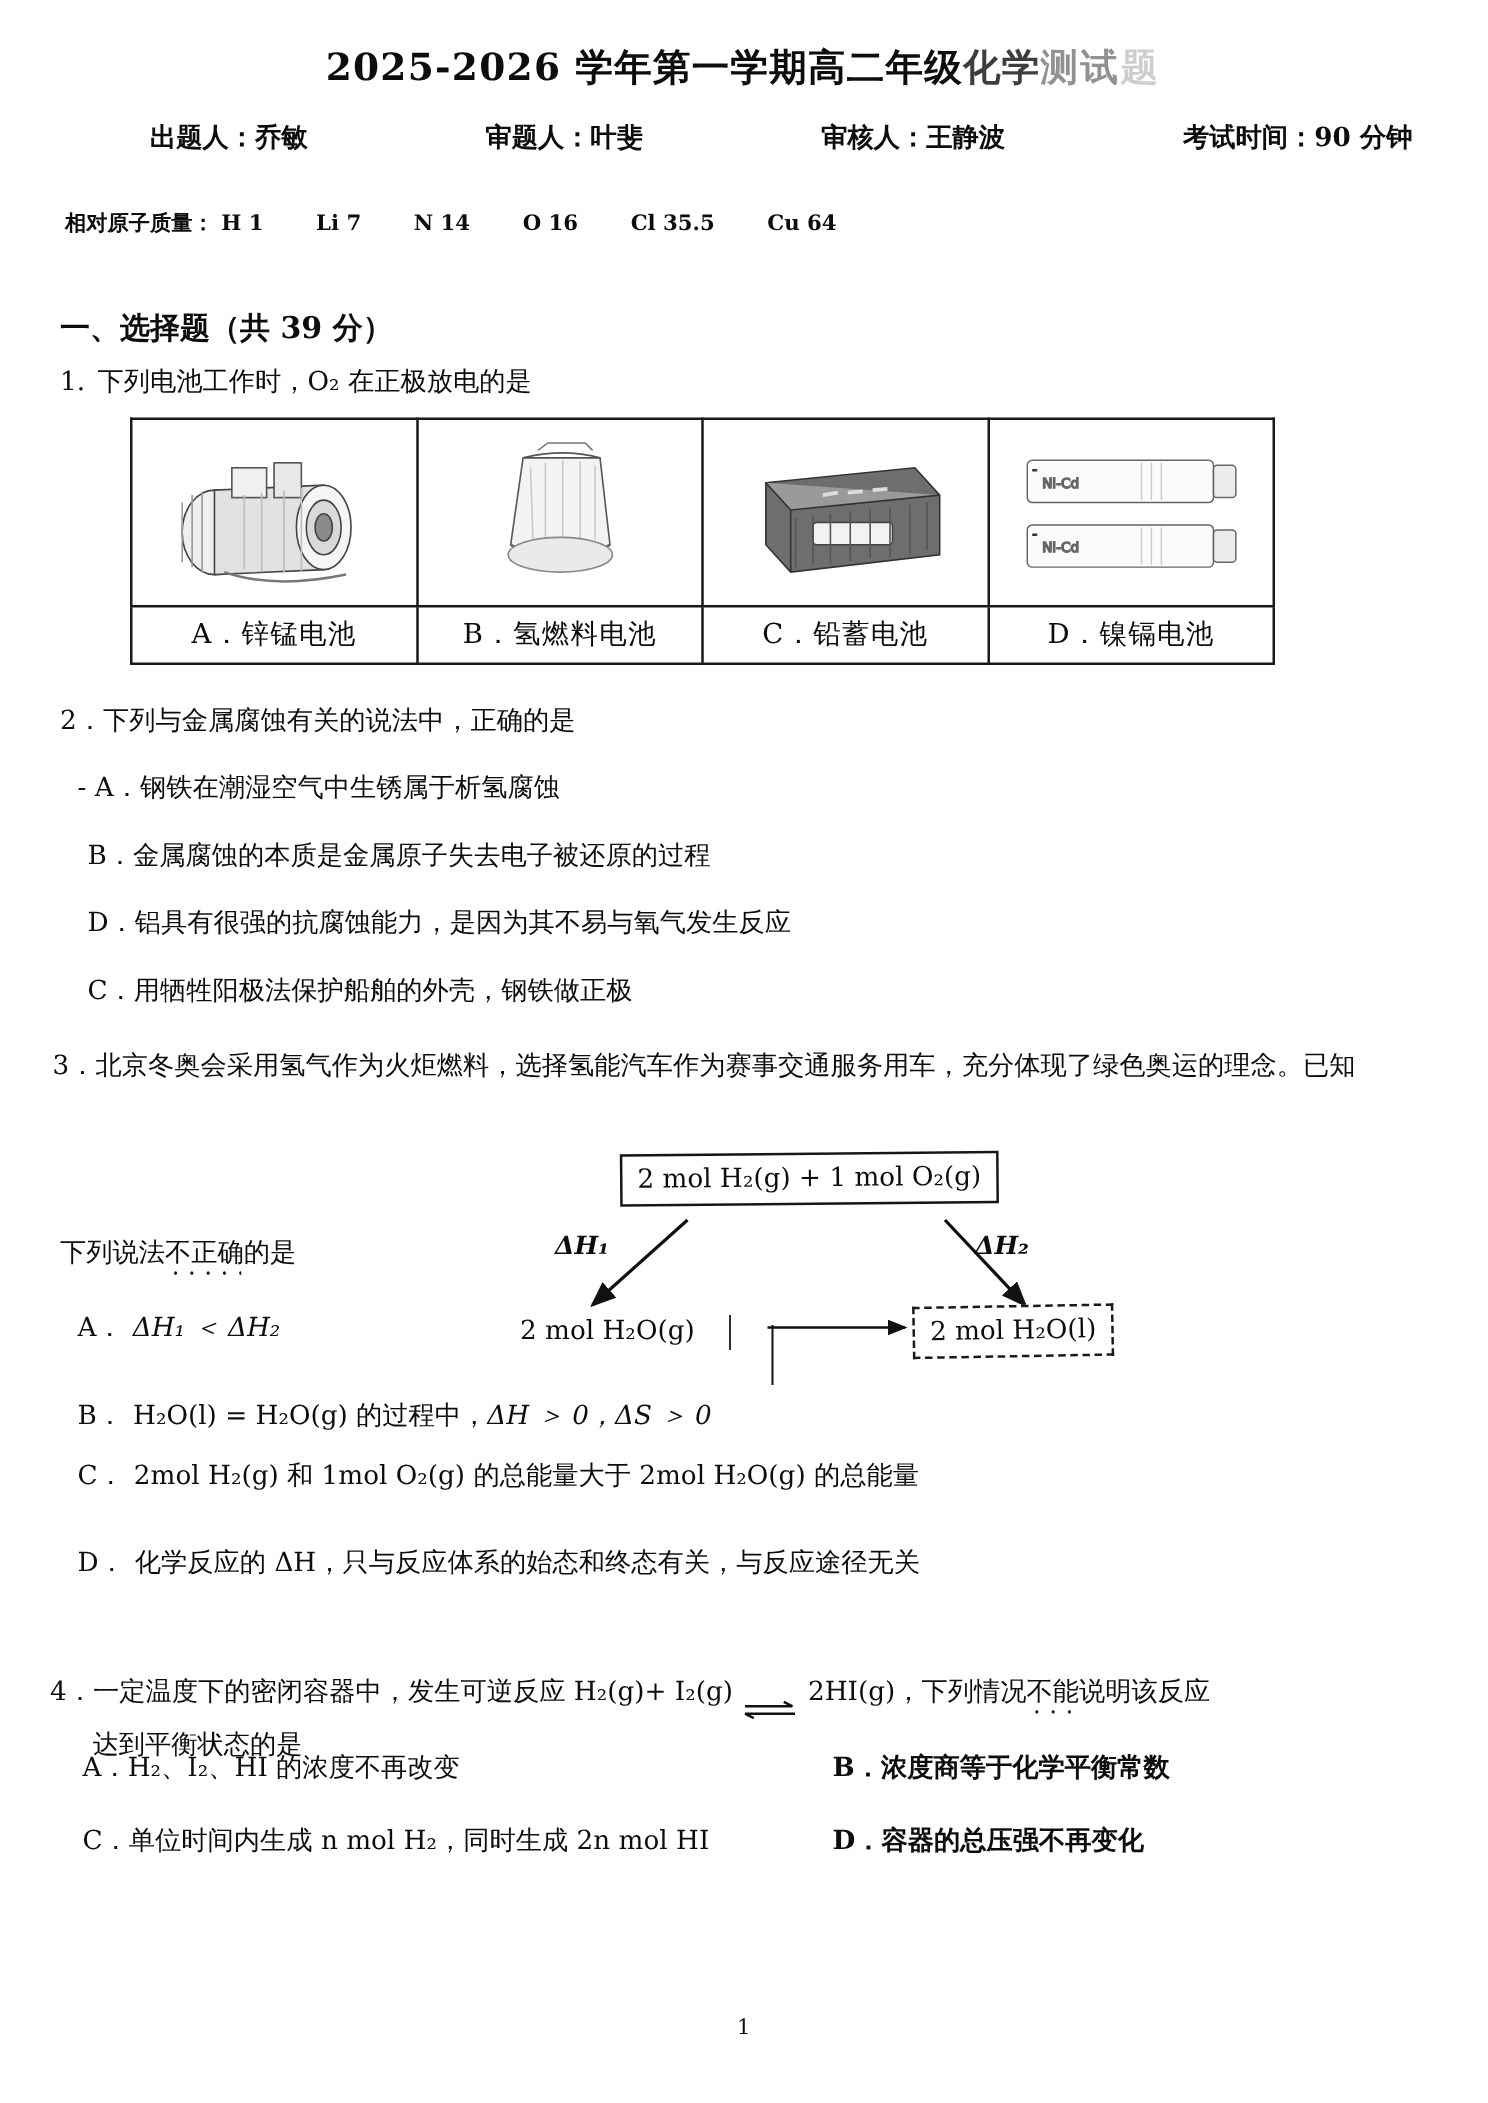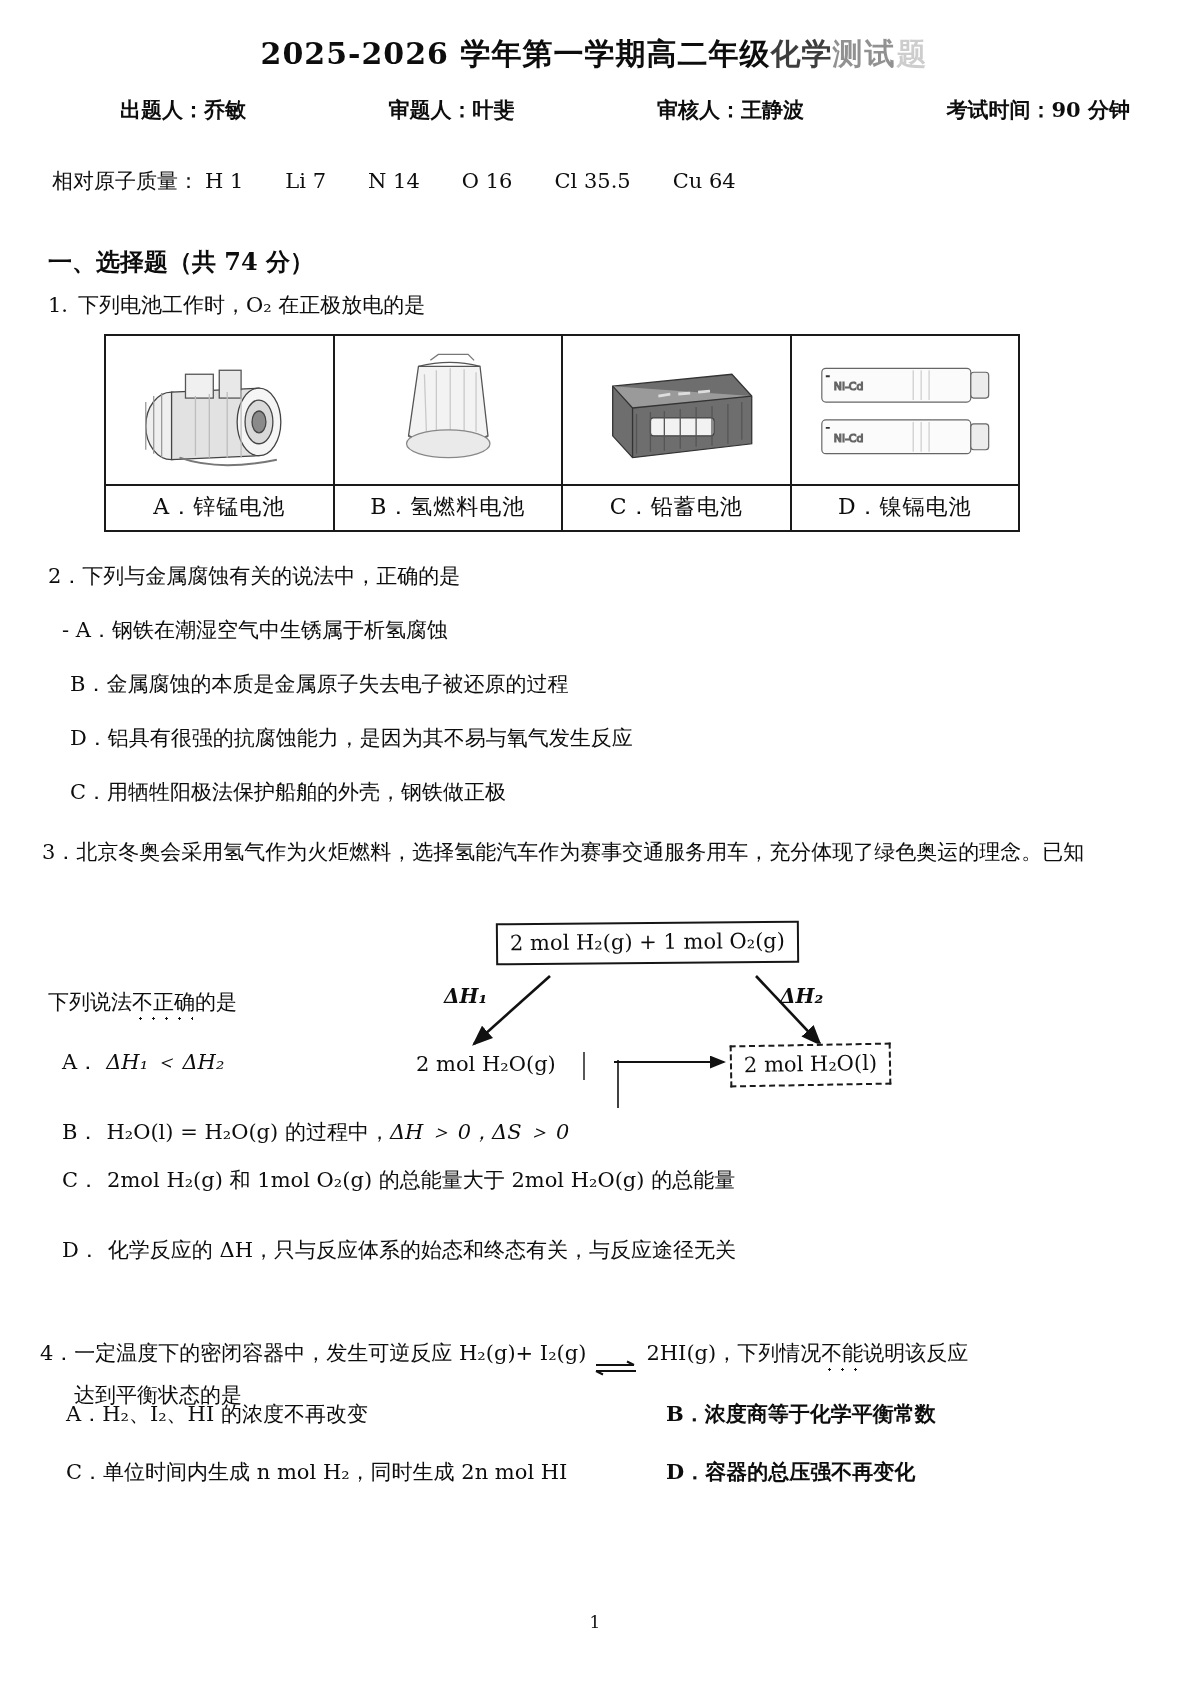--- a/index.html
+++ b/index.html
@@ -41,22 +41,22 @@
     justify-content: space-between;
     font-size: 21px;
     font-weight: bold;
     white-space: nowrap;
   }
   .byline span { display: inline-block; }
 
   .atomic {
     position: absolute;
     left: 52px; top: 167px;
-    font-size: 21px;
-    font-weight: normal;
+    font-size: 17px;
+    font-weight: bold;
     white-space: nowrap;
   }
   .atomic .am { display: inline-block; margin-right: 42px; }
   .atomic .lead { margin-right: 6px; }
 
   
   .section-head {
     position: absolute;
     left: 48px; top: 246px;
     font-size: 24px;
@@ -223,21 +223,21 @@
     <span>出题人：乔敏</span>
     <span>审题人：叶斐</span>
     <span>审核人：王静波</span>
     <span>考试时间：90 分钟</span>
   </div>
 
   <div class="atomic">
     <span class="lead">相对原子质量：</span><span class="am">H 1</span><span class="am">Li 7</span><span class="am">N 14</span><span class="am">O 16</span><span class="am">Cl 35.5</span><span class="am">Cu 64</span>
   </div>
 
-  <div class="section-head">一、选择题（共 74 分）</div>
+  <div class="section-head">一、选择题（共 39 分）</div>
 
   <div class="q1-stem">
     <span class="qnum">1.</span><span>下列电池工作时，O₂ 在正极放电的是</span>
   </div>
 
   <table class="battery-table">
     <tbody>
         <tr>
       <td class="pic">
         <svg class="cell-art" viewBox="0 0 220 140">

